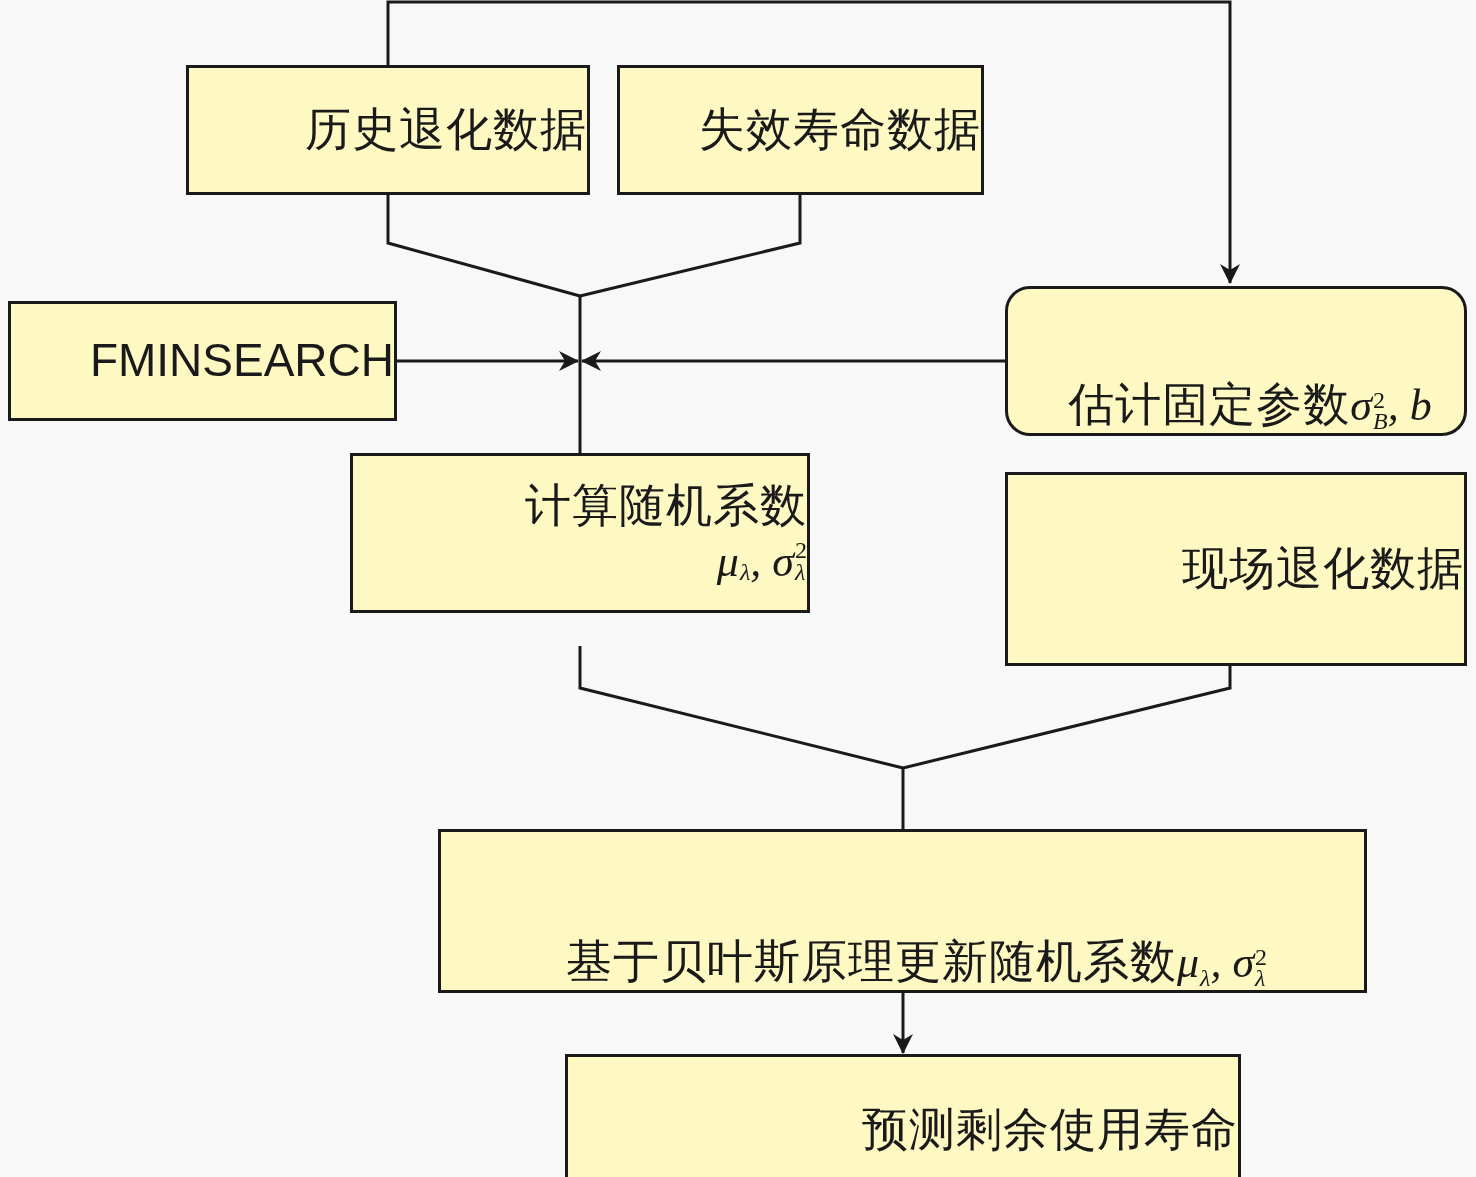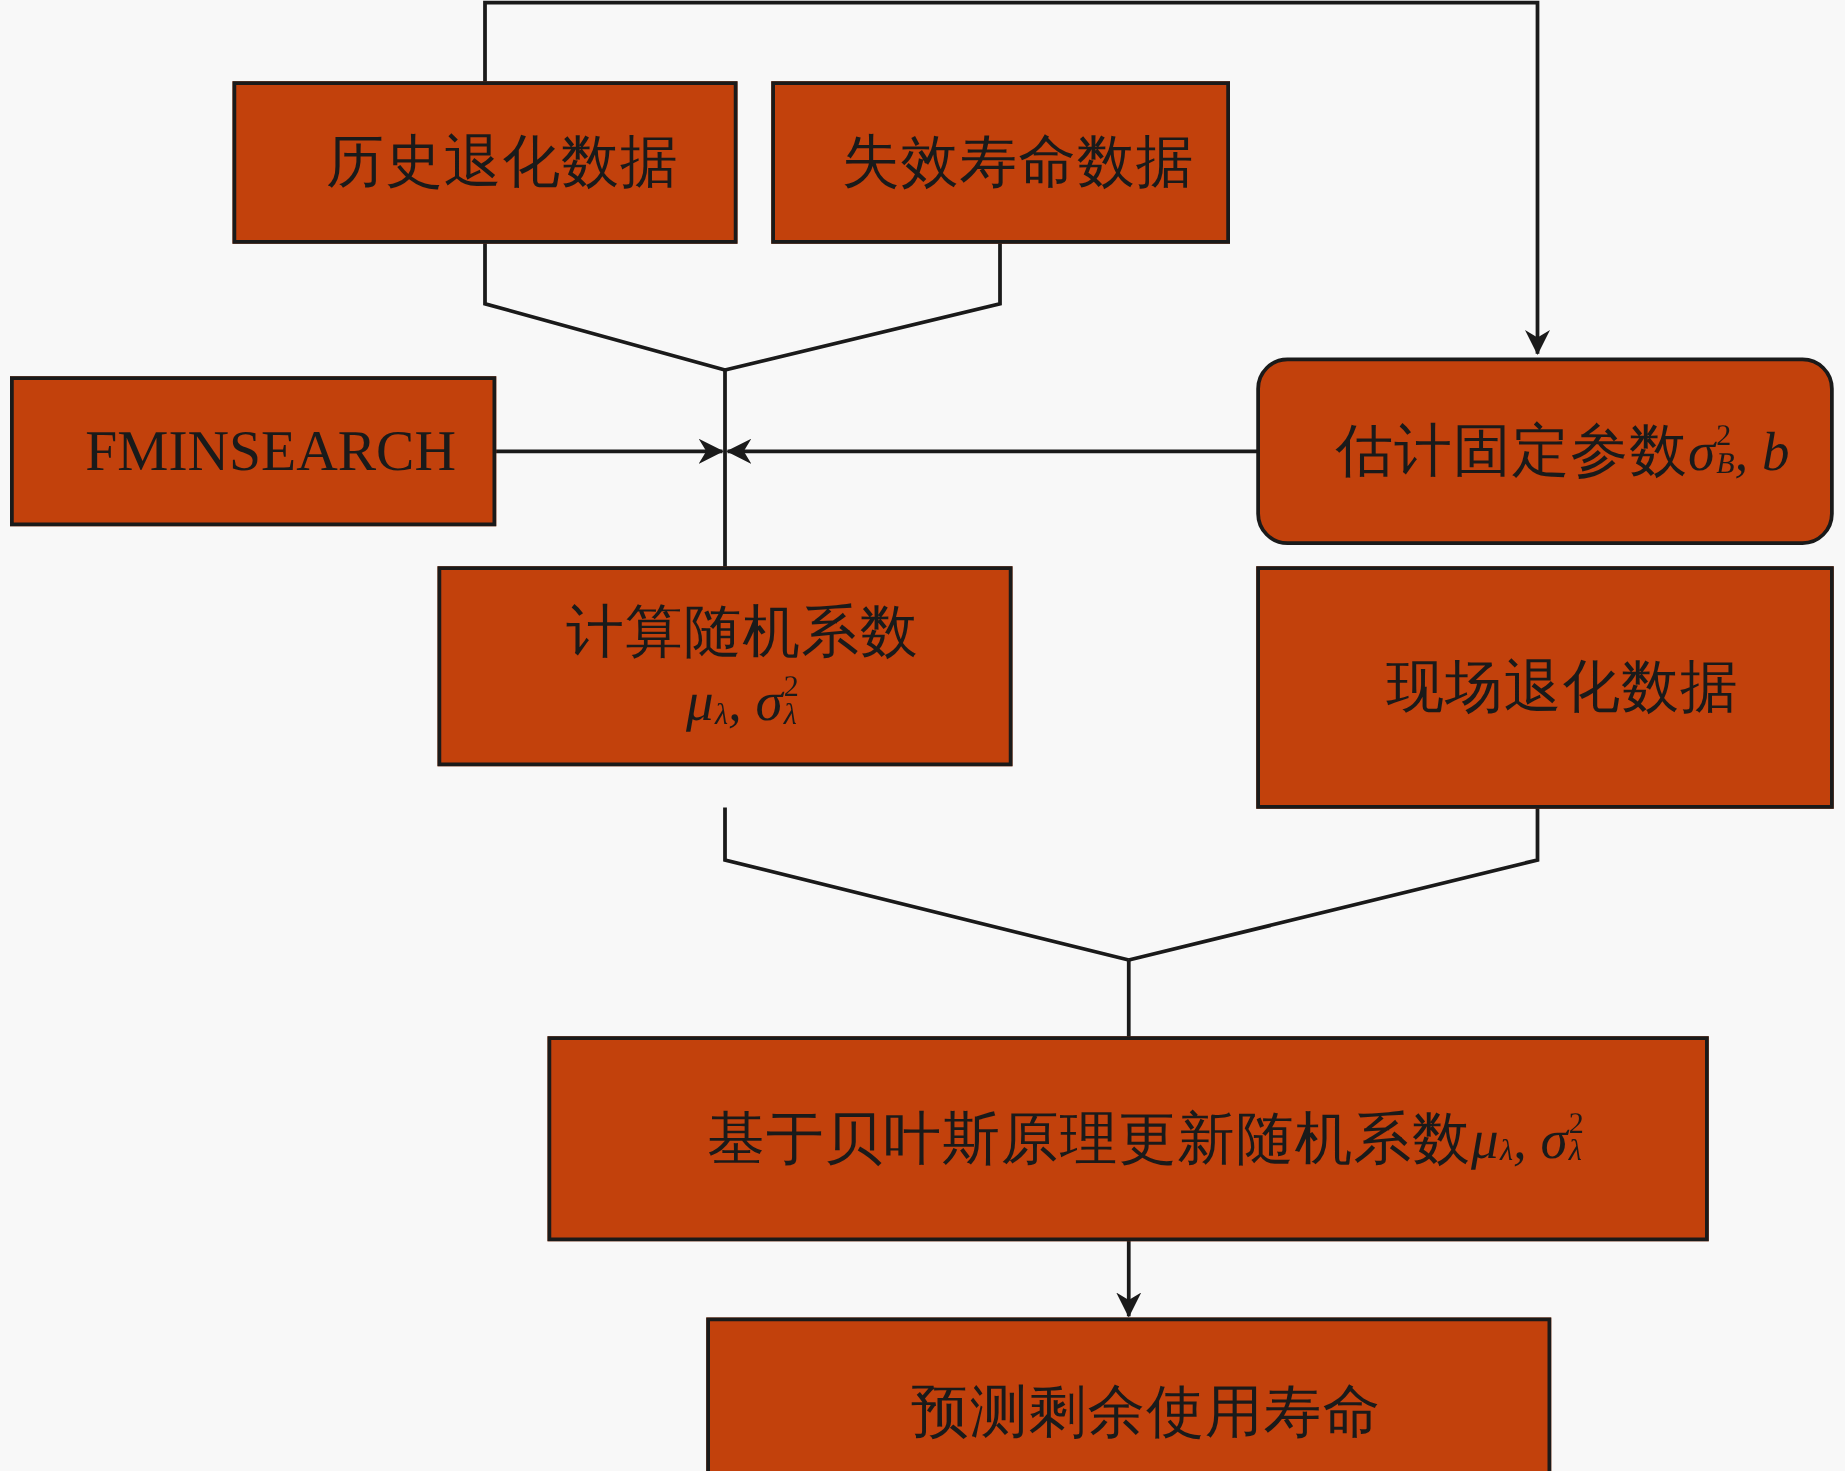--- a/index.html
+++ b/index.html
@@ -1,26 +1,26 @@
 <!DOCTYPE html>
 <html><head>
   <meta charset="utf-8">
   <style>
     html, body { margin: 0; padding: 0; background: #f8f8f8; }
     #canvas { position: relative; width: 1476px; height: 1177px; background: #f8f8f8; overflow: hidden; }
     svg#wires { position: absolute; left: 0; top: 0; }
     .box {
       position: absolute; box-sizing: border-box;
-      border: 3px solid #1a1a1a; background: #c2410c;
-      display: flex; flex-direction: column; align-items: center; justify-content: center;
+      border: 3px solid #1a1a1a; background: #fef9c3;
+      display: flex; flex-direction: column; align-items: flex-end; justify-content: center;
       font-family: "DejaVu Serif", "Liberation Serif", serif;
       color: #1a1a1a; text-align: center; line-height: 1.25; padding-left: 28px;
     }
     .cn { font-size: 46px; letter-spacing: 1px; }
-    .latin { font-family: Liberation Serif, serif; font-size: 46px; }
+    .latin { font-family: Liberation Sans, sans-serif; font-size: 46px; }
     .math { font-family: "Liberation Serif", "DejaVu Serif", serif; font-style: italic; font-size: 44px; }
     .supsub { display: inline-block; vertical-align: middle; line-height: 0.9; text-align: left; margin-left: 1px; }
     .supsub span { display: block; font-size: 24px; }
   </style>
 </head>
 <body>
 
 <div id="canvas">
   <svg id="wires" width="1476" height="1177">
     <defs>
@@ -80,21 +80,21 @@
         </span>
       <span class="math" style="white-space:pre;">, </span>
       <span class="math">σ</span>
       <span class="math supsub">
           <span style="font-style:normal;">2</span>
           <span>λ</span>
         </span>
     </span>
   </div>
 
-  <div class="box" style="left:1005px;top:453px;width:462px;height:194px;">
+  <div class="box" style="left:1005px;top:472px;width:462px;height:194px;">
     <span class="cn">现场退化数据</span>
   </div>
 
   <div class="box" style="left:438px;top:829px;width:929px;height:164px;flex-direction:row;">
     <span class="cn">基于贝叶斯原理更新随机系数</span>
     <span class="math">μ</span>
     <span class="math supsub">
         <span>&nbsp;</span>
         <span>λ</span>
       </span>

